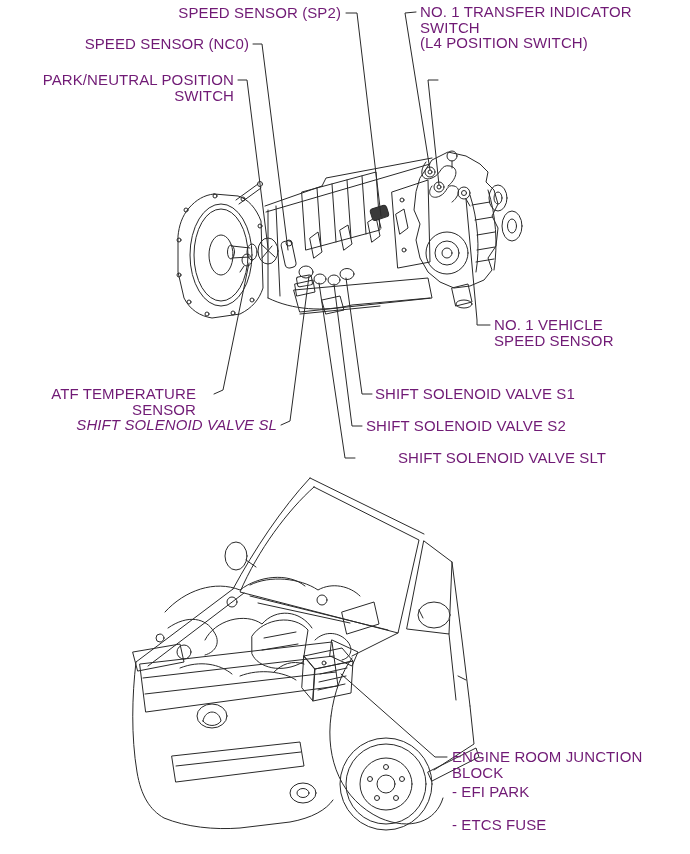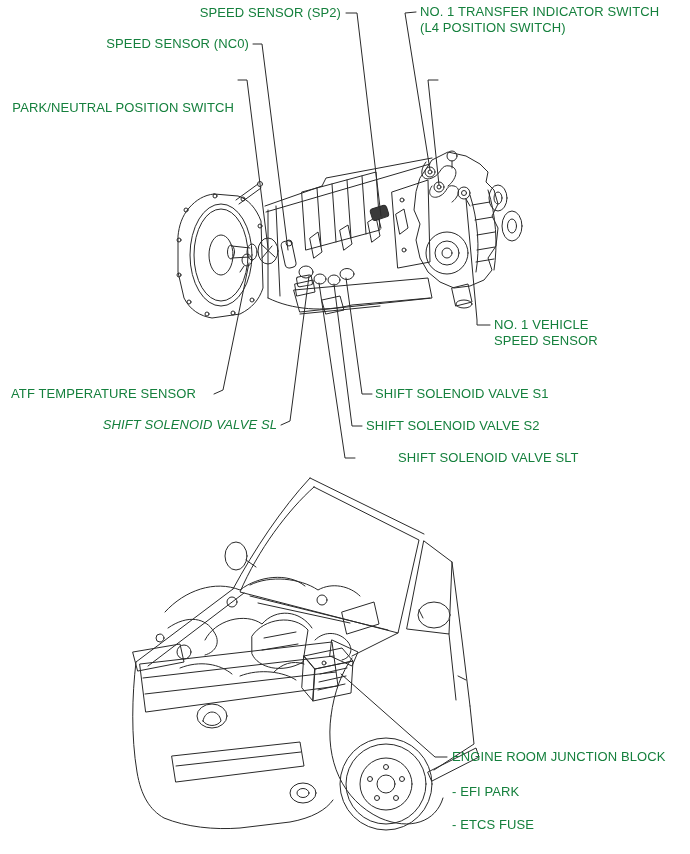--- a/index.html
+++ b/index.html
@@ -6,21 +6,21 @@
   .page {
     position:relative; width:690px; height:854px;
     background:#ffffff; overflow:hidden;
     font-family:"Liberation Sans", sans-serif;
   }
   .art { position:absolute; left:0; top:0; }
   .art * { stroke:#2a2a2a; fill:none; stroke-width:1; stroke-linecap:round; stroke-linejoin:round; }
   .art .dark { fill:#3a3a3a; stroke:#2a2a2a; }
   .art .wfill { fill:#ffffff; }
   .lbl {
-    position:absolute; font-size:13px; line-height:15.5px; color:#15803d;
+    position:absolute; font-size:15px; line-height:15.5px; color:#701a75;
     white-space:pre-line; letter-spacing:0.1px;
   }
   .lbl.r { text-align:right; }
 </style>
 </head>
 <body>
 
 <div class="page">
 
   <svg class="art" width="690" height="854" viewBox="0 0 690 854">
@@ -220,21 +220,21 @@
       <polyline points="281,425 290,421 309,276"></polyline>
       <polyline points="372,394 362,394 346,278"></polyline>
       <polyline points="362,426 352,426 334,284"></polyline>
       <polyline points="355,458 345,458 319,283"></polyline>
       <polyline points="447,757 435,757 341,674"></polyline>
     </g>
   </svg>
 
   <div class="lbl r" style="right:349px; top:5px;">SPEED SENSOR (SP2)</div>
   <div class="lbl r" style="right:441px; top:36px;">SPEED SENSOR (NC0)</div>
-  <div class="lbl r" style="right:456px; top:72px;margin-top:28px;">PARK/NEUTRAL POSITION SWITCH</div>
+  <div class="lbl r" style="right:456px; top:72px;">PARK/NEUTRAL POSITION SWITCH</div>
   <div class="lbl" style="left:420px;  top:4px;">NO. 1 TRANSFER INDICATOR SWITCH
 (L4 POSITION SWITCH)</div>
   <div class="lbl" style="left:494px;  top:317px;">NO. 1 VEHICLE
 SPEED SENSOR</div>
   <div class="lbl r" style="right:494px; top:386px;">ATF TEMPERATURE SENSOR</div>
   <div class="lbl r" style="right:413px; top:417px;font-style:italic;">SHIFT SOLENOID VALVE SL</div>
   <div class="lbl" style="left:375px;  top:386px;">SHIFT SOLENOID VALVE S1</div>
   <div class="lbl" style="left:366px;  top:418px;">SHIFT SOLENOID VALVE S2</div>
   <div class="lbl" style="left:365px;  top:450px;margin-left:33px;">SHIFT SOLENOID VALVE SLT</div>
   <div class="lbl" style="left:452px;  top:749px;">ENGINE ROOM JUNCTION BLOCK</div>

